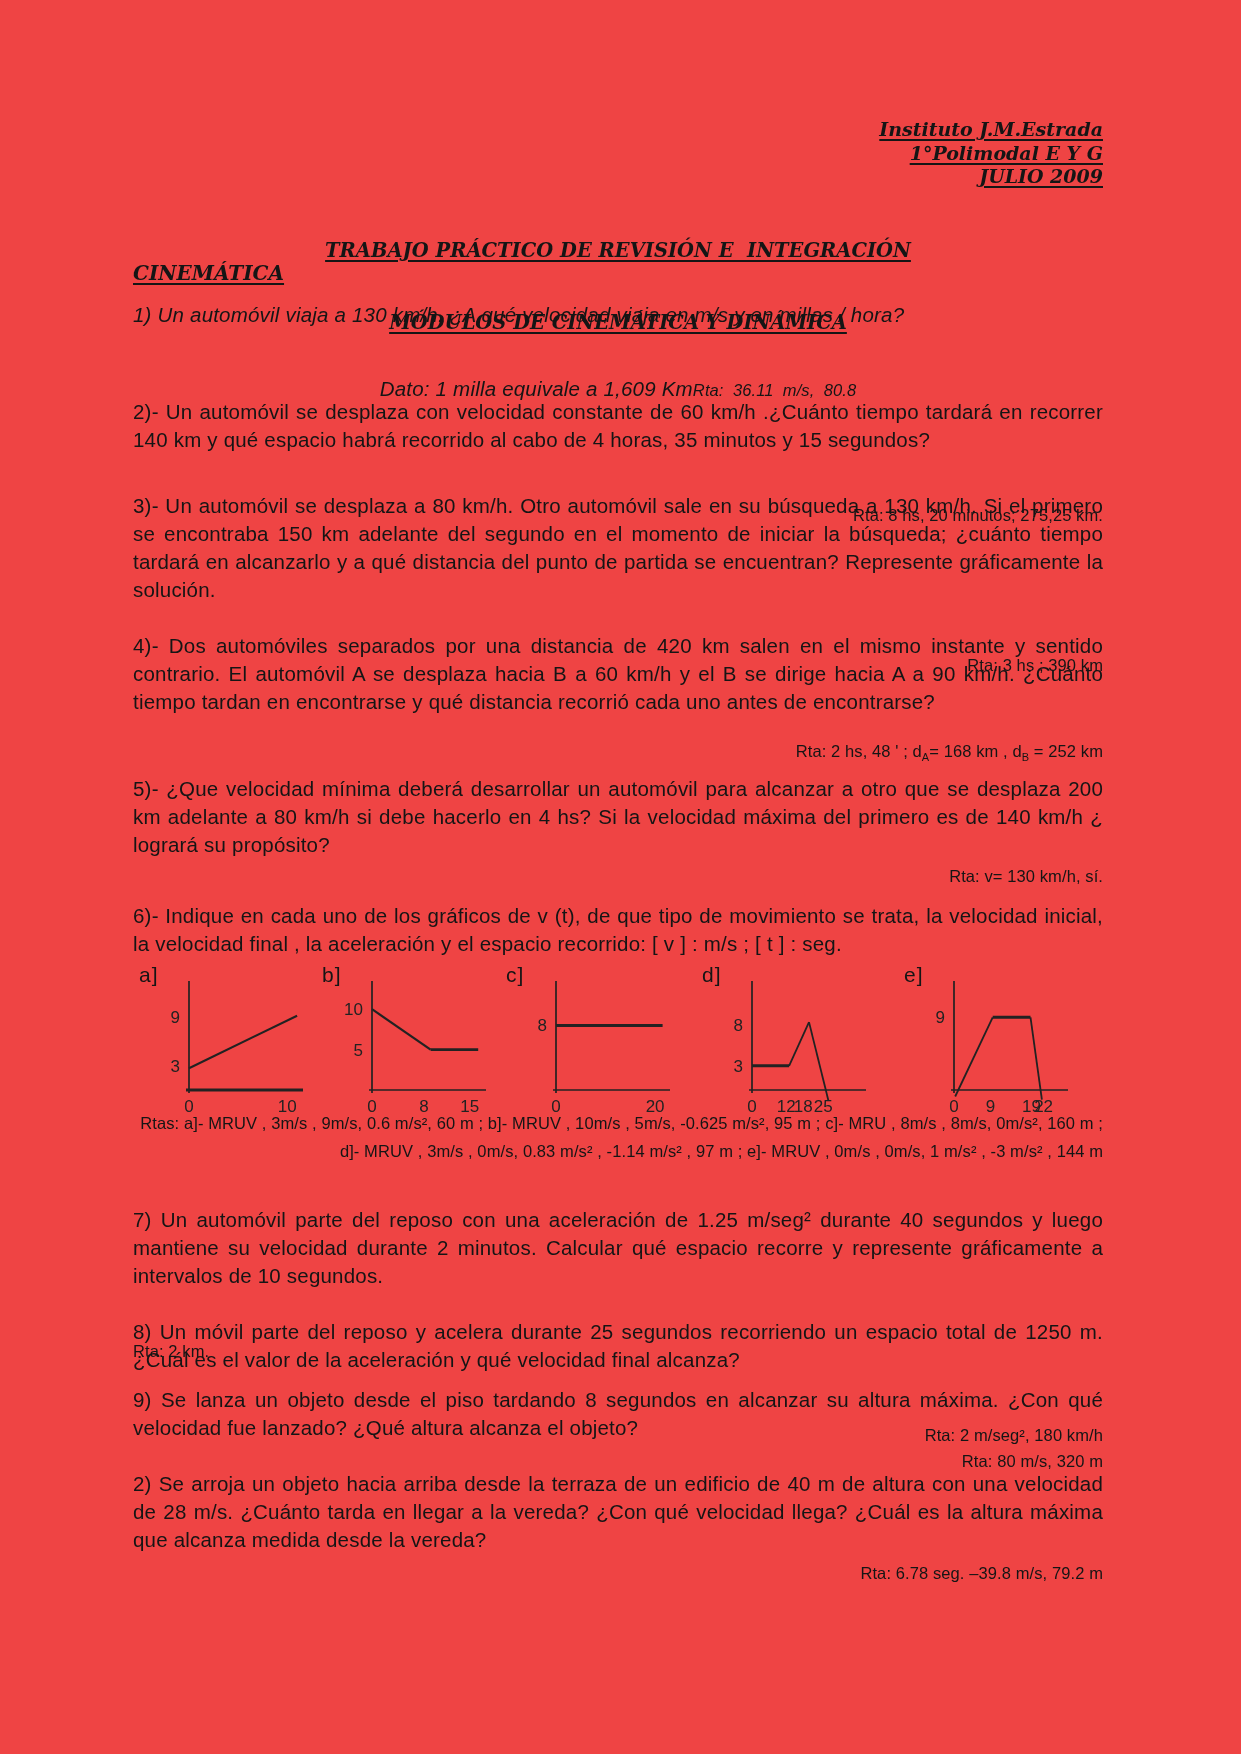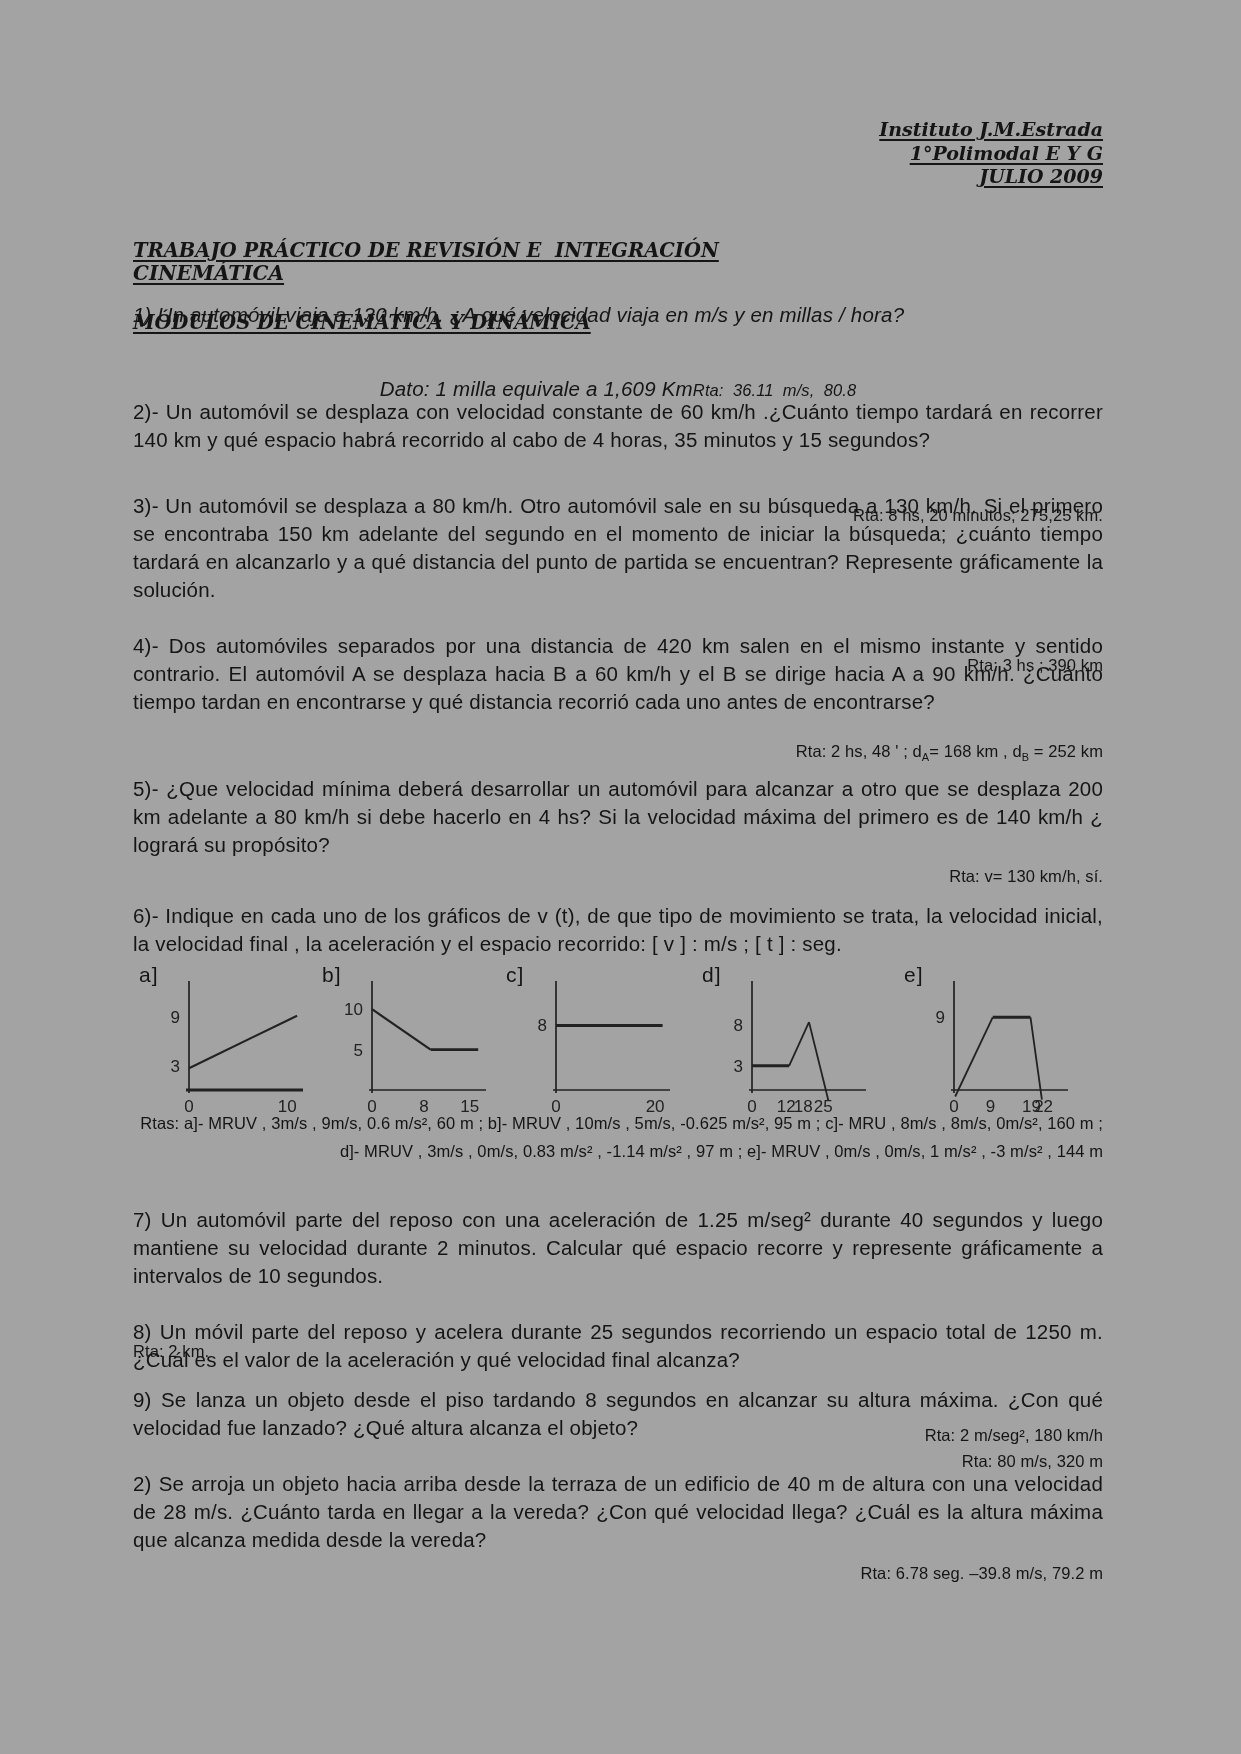--- a/index.html
+++ b/index.html
@@ -1,34 +1,35 @@
 <!DOCTYPE html>
 <html><head>
 <meta charset="utf-8">
 <style>
   html,body{margin:0;padding:0;background:#e8e8e8;}
   .page{
     position:relative;
     width:1241px;height:1754px;
     margin:0 auto;
-    background:#a3a3a3;
+    background:#ef4444;
     color:#151515;
     font-family:"Liberation Sans",sans-serif;
     overflow:hidden;
   }
   .abs{position:absolute;left:133px;width:970px;}
   
   .hdr{
     text-align:right;
     font-family:"DejaVu Serif",serif;
     font-weight:bold;font-style:italic;
     font-size:19px;line-height:23.5px;
   }
   .hdr .u, .title .u, .section .u{text-decoration:underline;text-decoration-thickness:2px;text-underline-offset:3px;}
   .title{
+    text-align:center;
     font-family:"DejaVu Serif",serif;
     font-weight:bold;font-style:italic;
     font-size:19.5px;line-height:24px;
     white-space:pre-wrap;
   }
   .section{
     font-family:"DejaVu Serif",serif;
     font-weight:bold;font-style:italic;
     font-size:20px;
   }

